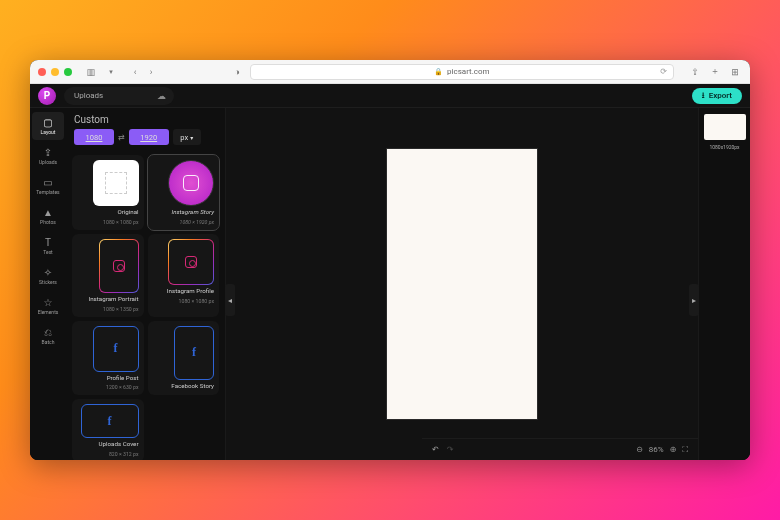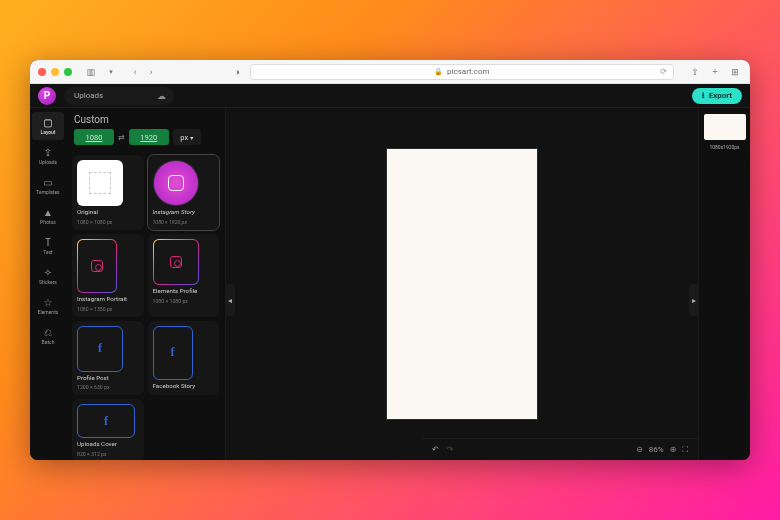--- a/index.html
+++ b/index.html
@@ -90,36 +90,36 @@
     width:160px; background:#0f0f0f;
     border-right:1px solid #1a1a1a;
     display:flex; flex-direction:column;
     overflow:hidden;
   }
   .panel .hdr { font-size:10px; color:#bbb; padding:6px 8px 4px; }
   .dims {
     display:flex; align-items:center; gap:4px; padding:0 8px 6px;
   }
   .dim-in {
-    background:#15803d; border-radius:3px; height:16px; width:40px;
+    background:#8b5cf6; border-radius:3px; height:16px; width:40px;
     font-size:7.5px; color:#ddd; display:flex; align-items:center; justify-content:center;text-decoration:underline;
   }
   .link-ic { color:#888; font-size:8px; }
   .unit {
     background:#1b1b1b; border-radius:3px; height:16px; width:28px;
     font-size:7.5px; color:#ddd; display:flex; align-items:center; justify-content:center; gap:2px;
   }
   .grid {
     flex:1; overflow-y:auto; padding:4px 6px;
     display:grid; grid-template-columns: 1fr 1fr; gap:4px;
   }
   .grid::-webkit-scrollbar{width:4px;} .grid::-webkit-scrollbar-thumb{background:#2a2a2a;border-radius:2px;}
   .card {
     background:#161616; border-radius:6px; padding:5px;
-    display:flex; flex-direction:column; align-items:flex-start; gap:3px;
+    display:flex; flex-direction:column; align-items:flex-end; gap:3px;
     cursor:pointer;
   }
   .card.sel { outline:1px solid #444;font-style:italic; }
   .thumb {
     width:46px; height:46px; border-radius:6px;
     display:flex; align-items:center; justify-content:center;
     border:1px solid #333;
   }
   .thumb.original { background:#fff;border:none; }
   .thumb.original::after{content:"";width:20px;height:20px;border:1px dashed #ccc;}
@@ -280,21 +280,21 @@
               <div class="thumb ig-grad portrait">
                 <div class="ig"></div>
               </div>
               <div class="lbl">Instagram Portrait</div>
               <div class="dims-txt">1080 × 1350 px</div>
             </div>
             <div class="card">
               <div class="thumb ig-grad square">
                 <div class="ig"></div>
               </div>
-              <div class="lbl">Elements Profile</div>
+              <div class="lbl">Instagram Profile</div>
               <div class="dims-txt">1080 × 1080 px</div>
             </div>
             <div class="card">
               <div class="thumb fb square">
                 <div class="f">f</div>
               </div>
               <div class="lbl">Profile Post</div>
               <div class="dims-txt">1200 × 630 px</div>
             </div>
             <div class="card">

